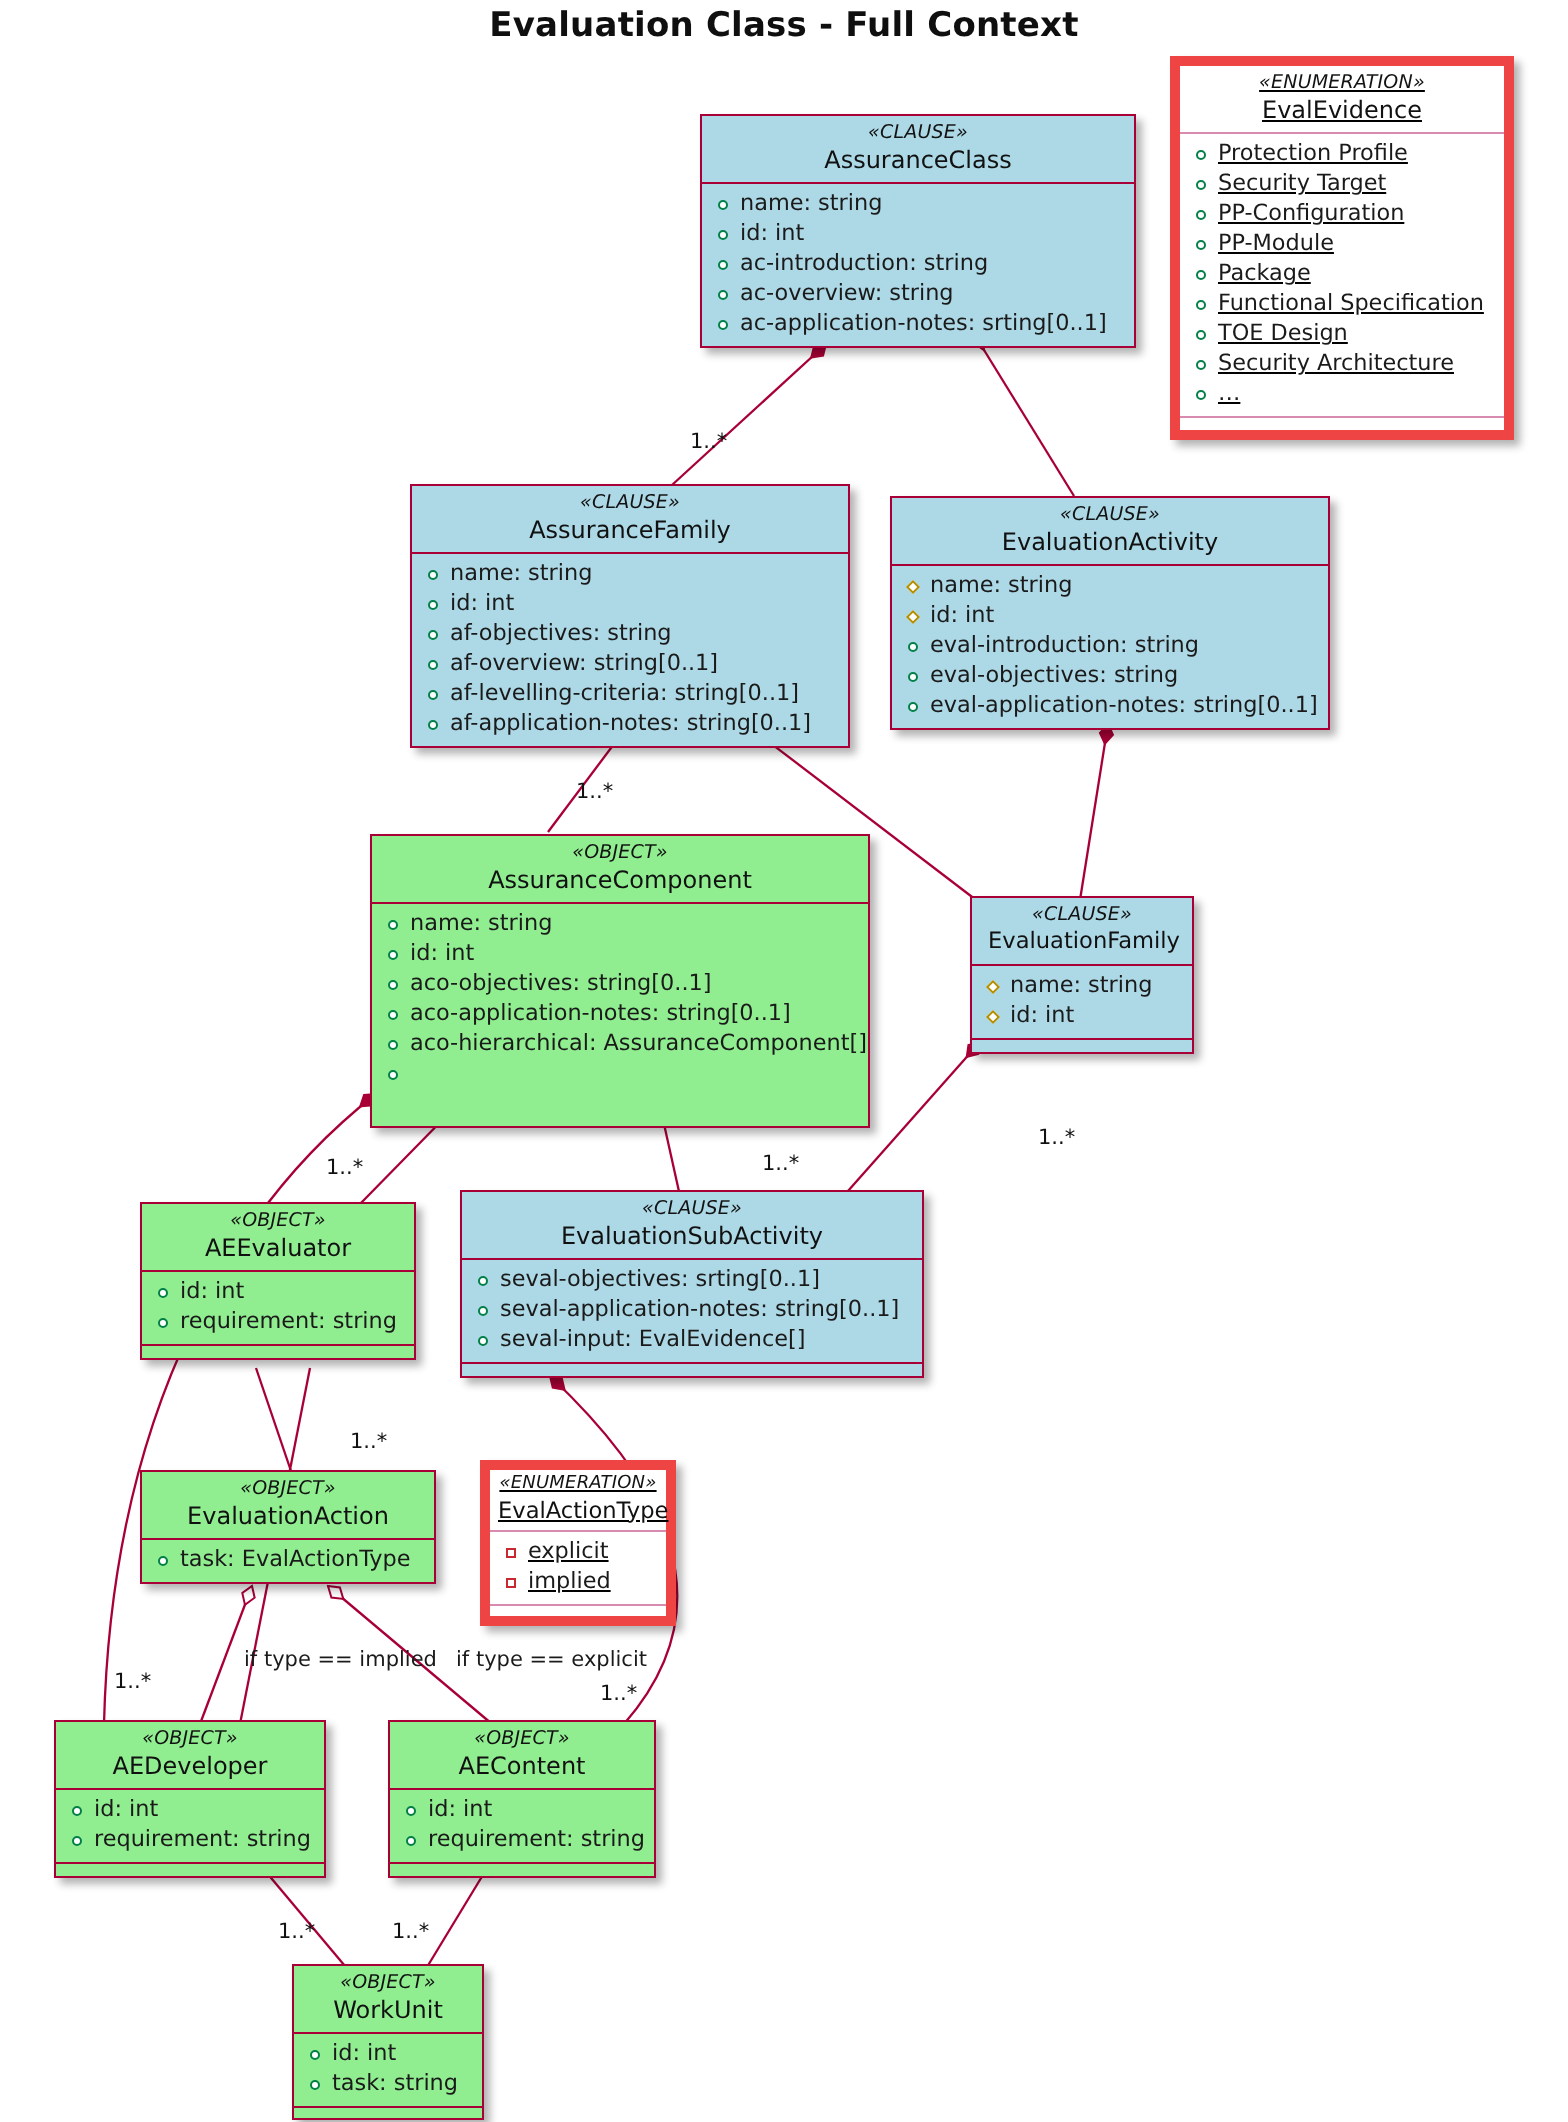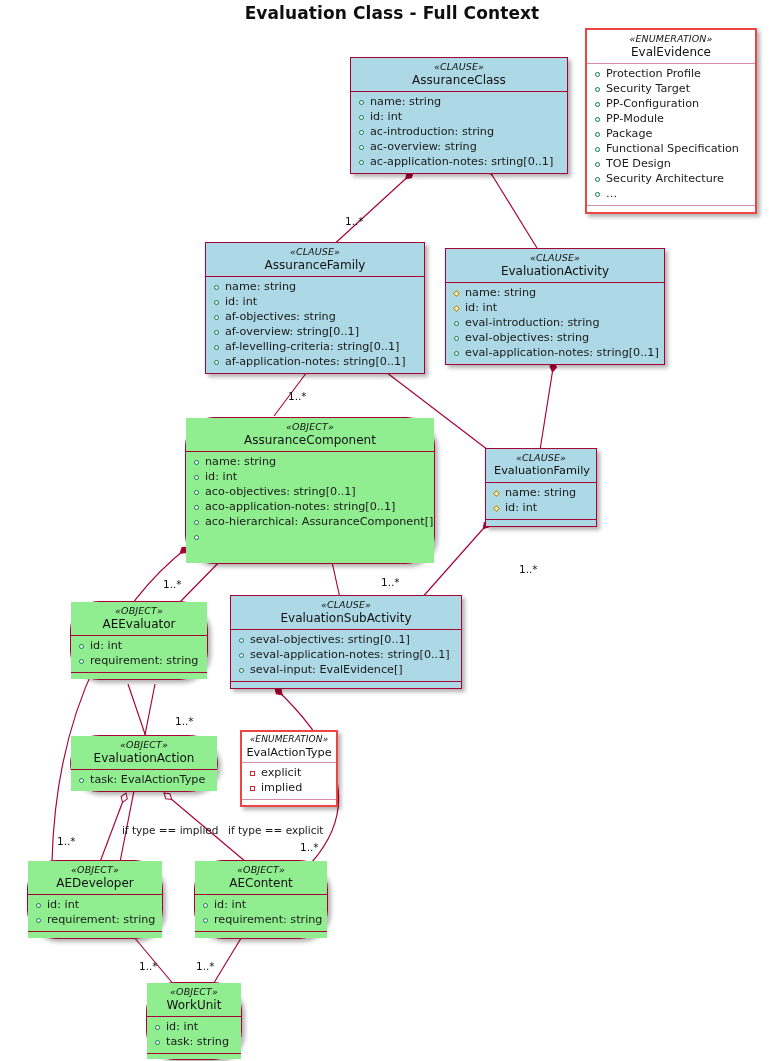--- a/index.html
+++ b/index.html
@@ -71,27 +71,27 @@
     width:5px;height:5px;box-sizing:border-box;
   }
   .mk.pub::before{border:1px solid #038048;border-radius:50%;background:#ffffff;}
   .mk.prot::before{border:1px solid #b38f00;background:#ffffff;transform:rotate(45deg);}
   .mk.priv::before{border:1px solid #c82930;background:#ffffff;}
 
   
   .blue{background:#add8e6;}
   .blue .hdr{background:#add8e6;}
   .blue .body{background:#add8e6;}
-  .green{background:#90ee90;border-radius:29px;}
+  .green{background:#90ee90;}
   .green .hdr{background:#90ee90;}
   .green .body{background:#90ee90;}
   .white{background:#ffffff;}
   .white .hdr{background:#ffffff;}
   .white .body{background:#ffffff;}
-  .enum-node{border:2px solid #ef4444;}
+  .enum-node{border:5px solid #ef4444;text-decoration:underline;}
   .enum-node .divider{background:#d98ab0;}
 
   
   .elabel{
     position:absolute;
     font-size:10.5px;color:#1a1a1a;
     white-space:nowrap;
   }
   .mult{
     position:absolute;

